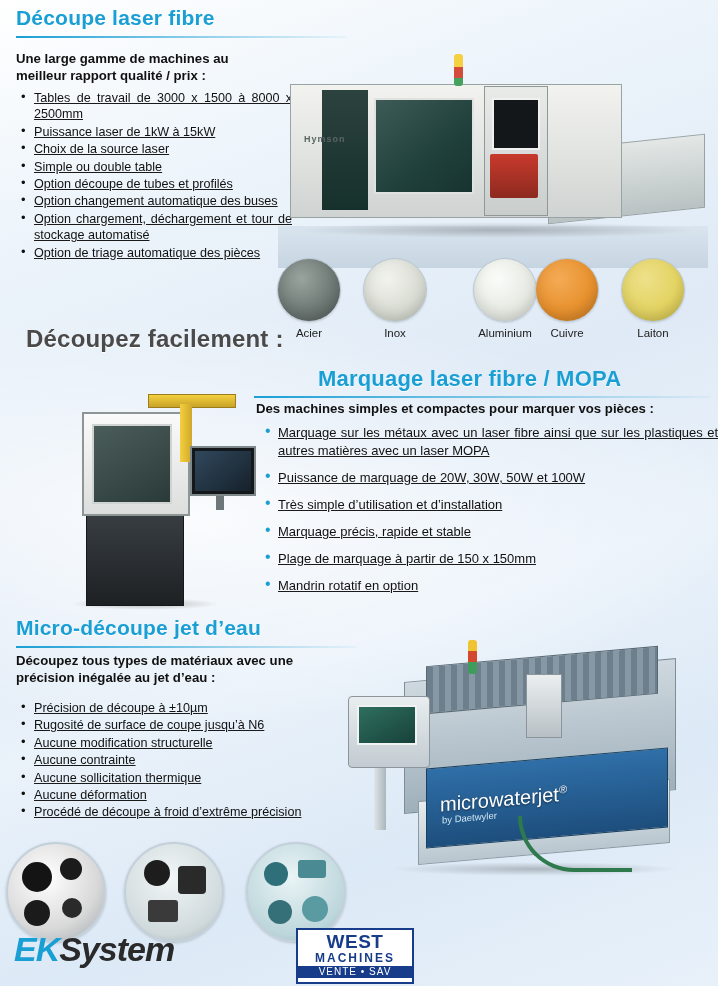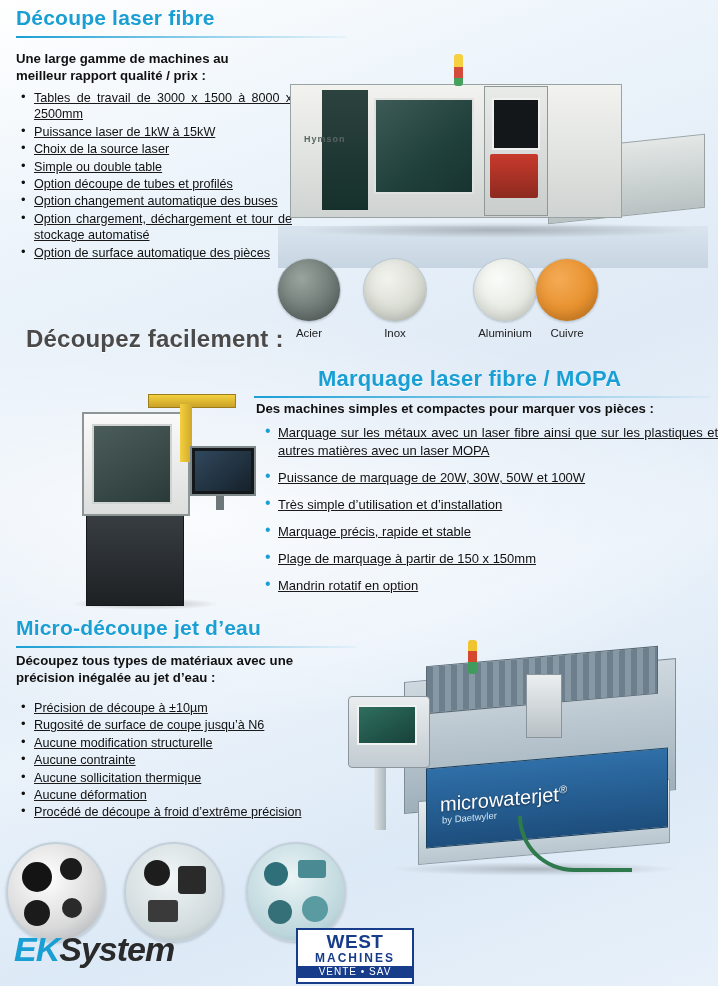--- a/index.html
+++ b/index.html
@@ -346,21 +346,21 @@
   <div class="lead" style="left:16px; top:50px; width:258px;">Une large gamme de machines au meilleur rapport qualité / prix :</div>
 
   <ul class="bullets" style="left:18px; top:90px; width:258px;">
     <li>Tables de travail de 3000 x 1500 à 8000 x 2500mm</li>
     <li>Puissance laser de 1kW à 15kW</li>
     <li>Choix de la source laser</li>
     <li>Simple ou double table</li>
     <li>Option découpe de tubes et profilés</li>
     <li>Option changement automatique des buses</li>
     <li>Option chargement, déchargement et tour de stockage automatisé</li>
-    <li>Option de surface automatique des pièces</li>
+    <li>Option de triage automatique des pièces</li>
   </ul>
 
   <div class="photo m1">
     <div class="floor"></div>
     <div class="shadow"></div>
     <div class="bed"></div>
     <div class="green1"></div>
     <div class="green2"></div>
     <div class="body"></div>
     <div class="panel-dark"></div>
@@ -382,20 +382,24 @@
     <div class="disc" style="background: radial-gradient(circle at 38% 32%, #f2f3ee, #d8dbd2 60%, #b9bfb5 100%);"></div>
     <div class="lbl">Inox</div>
   </div>
   <div class="mat" style="left:448px; top:258px;margin-left:24px;">
     <div class="disc" style="background: radial-gradient(circle at 38% 32%, #fbfcf9, #e6e9e2 60%, #c9cfc6 100%);"></div>
     <div class="lbl">Aluminium</div>
   </div>
   <div class="mat" style="left:534px; top:258px;">
     <div class="disc" style="background: radial-gradient(circle at 38% 32%, #f4ab56, #e8922f 55%, #c2741f 100%);"></div>
     <div class="lbl">Cuivre</div>
+  </div>
+  <div class="mat" style="left:620px; top:258px;">
+    <div class="disc" style="background: radial-gradient(circle at 38% 32%, #eee08a, #e3d463 55%, #c4b445 100%);"></div>
+    <div class="lbl">Laiton</div>
   </div>
 
   <div class="sec-title" style="left:318px; top:366px; font-size:22px;">Marquage laser fibre / MOPA</div>
   <div class="sec-rule" style="left:254px; top:396px; width:456px;"></div>
 
   <div class="lead" style="left:256px; top:400px; width:452px;">Des machines simples et compactes pour marquer vos pièces :</div>
 
   <ul class="bullets blue" style="left:262px; top:424px; width:440px;">
     <li>Marquage sur les métaux avec un laser fibre ainsi que sur les plastiques et autres matières avec un laser MOPA</li>
     <li>Puissance de marquage de 20W, 30W, 50W et 100W</li>

